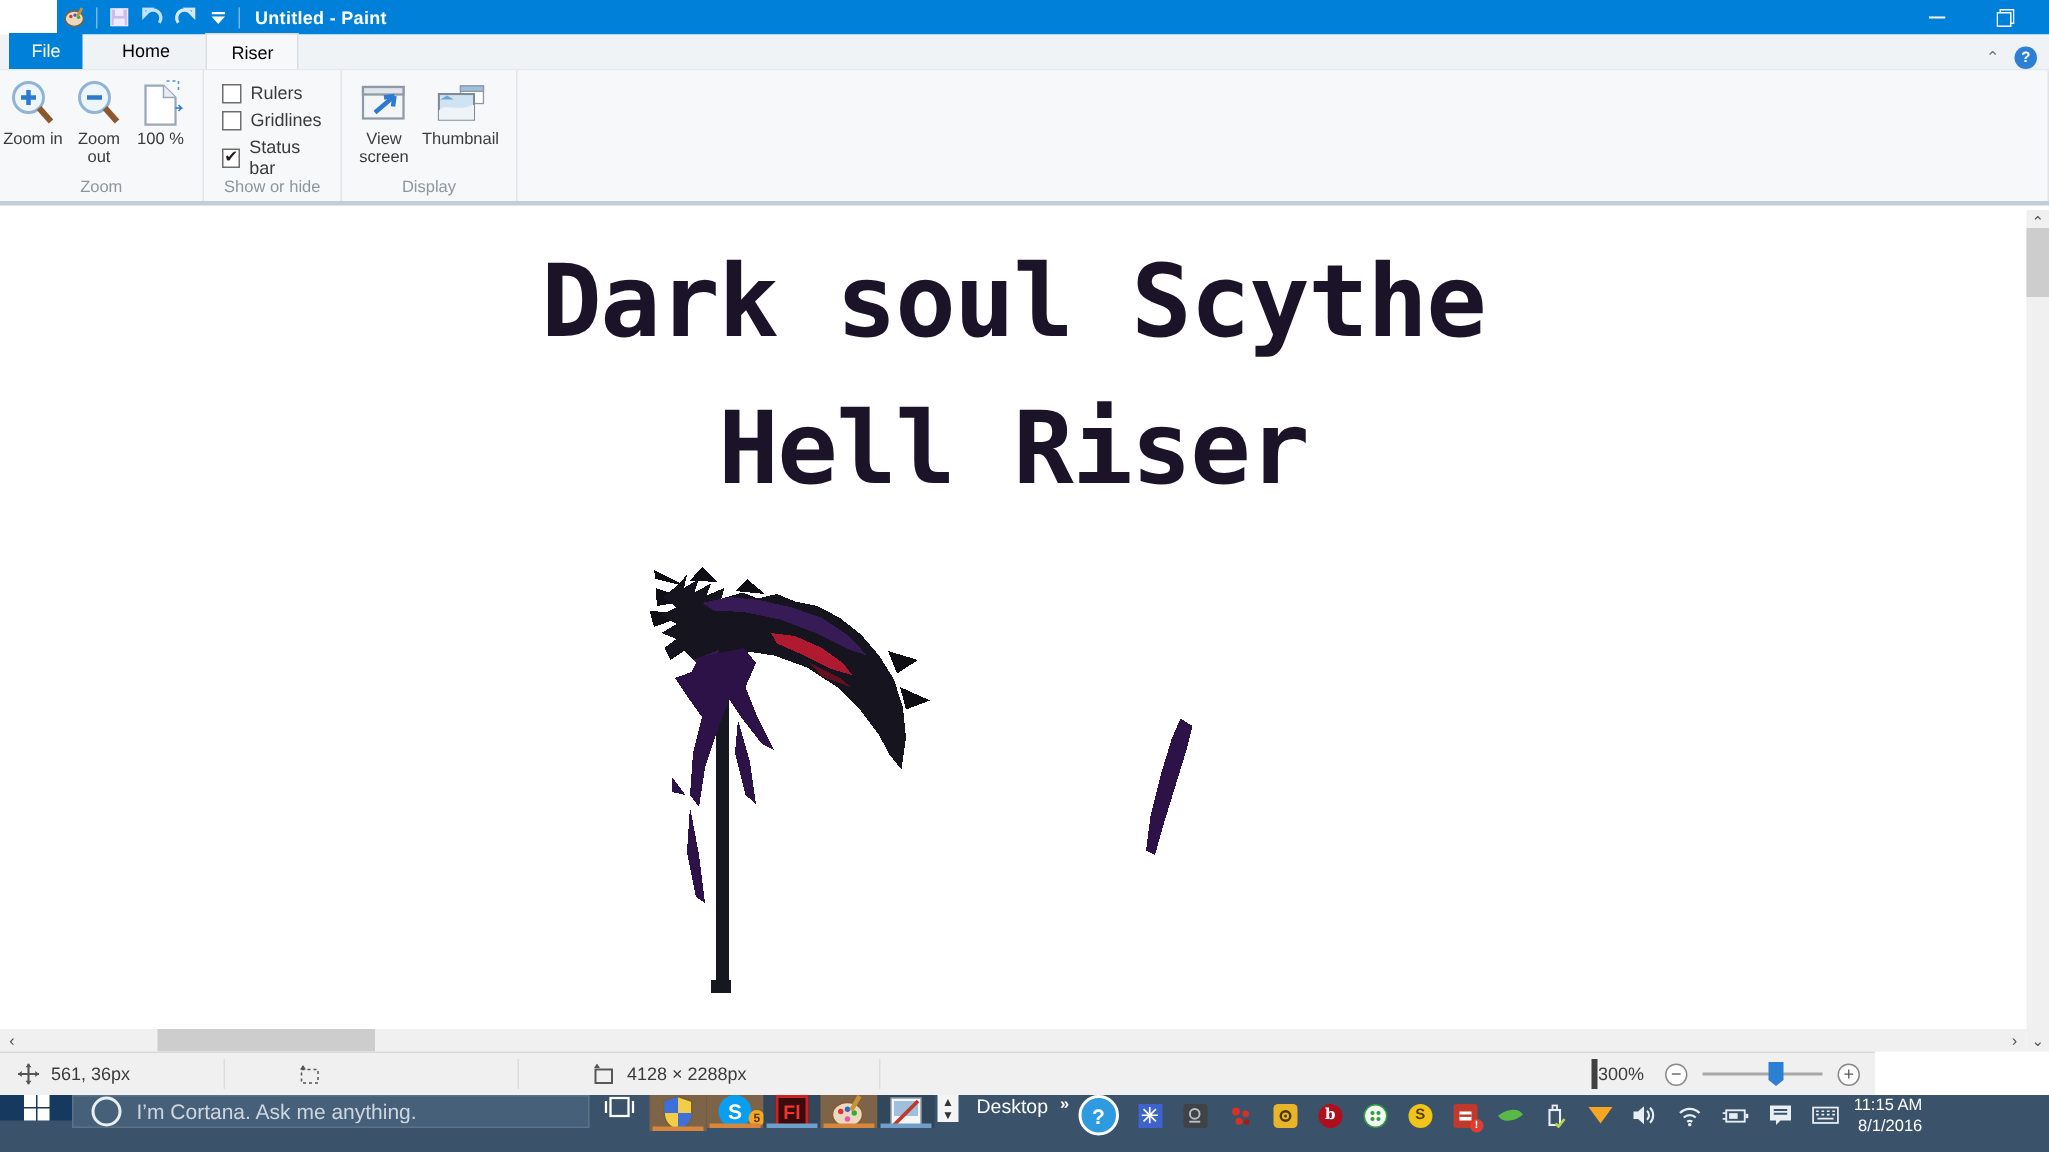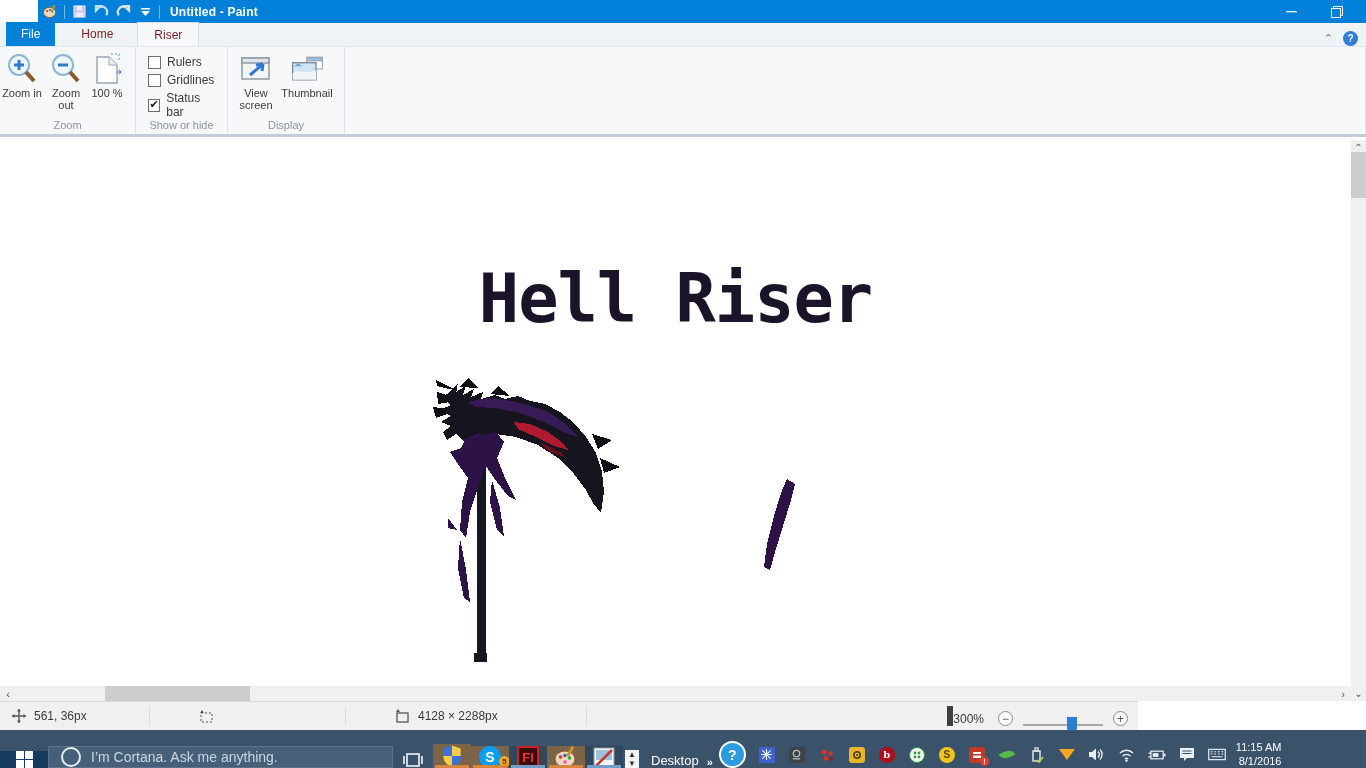--- a/index.html
+++ b/index.html
@@ -11,21 +11,21 @@
   .titlebar { position:absolute; top:0; left:0; width:1366px; height:23px; background:#0080d8; display:flex; align-items:center; color:#fff;margin-left:38px; }
   .qat { display:flex; align-items:center; gap:6px; padding-left:4px; }
   .qat-sep { width:1px; height:14px; background:rgba(255,255,255,.45); }
   .qat-btn { width:16px; height:16px; display:flex; align-items:center; justify-content:center; }
   .win-title { margin-left:10px; font-size:12px; font-weight:bold; color:#fff; letter-spacing:.2px; }
   .win-controls { margin-left:auto; display:flex; height:23px; }
   .win-btn { width:45px; height:23px; display:flex; align-items:center; justify-content:center; }
 
   
   .tabrow { position:absolute; top:23px; left:0; width:1366px; height:24px; background:#f0f3f6; display:flex; align-items:flex-end; border-bottom:1px solid #e4e8ec; }
-  .tab { height:24px; padding:0 16px; display:flex; align-items:center; font-size:12px; color:#7f1d1d; }
+  .tab { height:24px; padding:0 16px; display:flex; align-items:center; font-size:12px; color:#000000; }
   .tab-file { background:#0080d8; color:#fff; margin-left:6px; padding:0 15px; }
   .tab-active { background:#f7f8f9; border:1px solid #d8dde2; border-bottom:none; }
   .tabrow-right { margin-left:auto; display:flex; align-items:center; gap:10px; padding-right:8px; }
   .chev-up { color:#6a7178; font-size:11px; }
   .help-circle { width:15px; height:15px; border-radius:50%; background:#2d7fd4; color:#fff; font-size:10px; font-weight:bold; display:flex; align-items:center; justify-content:center; }
 
   
   .ribbon { position:absolute; top:47px; left:0; width:1366px; height:90px; background:#f7f8f9; display:flex; border-bottom:3px solid #c3cdd9; }
   .rgroup { display:flex; flex-direction:column; border-right:1px solid #e0e4e9; }
   .rgroup-body { flex:1; display:flex; align-items:flex-start; }
@@ -46,33 +46,33 @@
 
   
   .hscroll { position:absolute; top:686px; left:0; width:1351px; height:15px; background:#f0f0f0; }
   .hthumb { position:absolute; left:105px; top:0; width:145px; height:15px; background:#cdcdcd; }
   .harrow { position:absolute; top:0; width:16px; height:15px; color:#505050; font-size:11px; display:flex; align-items:center; justify-content:center; }
   .vscroll { position:absolute; top:140px; left:1351px; width:15px; height:561px; background:#f0f0f0; }
   .vthumb { position:absolute; top:12px; left:0; width:15px; height:46px; background:#cdcdcd; }
   .varrow { position:absolute; left:0; width:15px; height:15px; color:#505050; font-size:10px; display:flex; align-items:center; justify-content:center; }
 
   
-  .statusbar { position:absolute; top:701px; left:0; width:1138px; height:29px; background:#f0f0f0; border-top:1px solid #d9d9d9; display:flex; align-items:center; color:#3b3b3b; font-size:12px;gap:36px; }
+  .statusbar { position:absolute; top:701px; left:0; width:1250px; height:29px; background:#f0f0f0; border-top:1px solid #d9d9d9; display:flex; align-items:center; color:#3b3b3b; font-size:12px;gap:36px; }
   .sb-cell { display:flex; align-items:center; gap:8px; height:20px; padding:0 12px; border-right:1px solid #dcdcdc; }
   .sb-pos { width:150px; }
   .sb-sel { width:160px; }
   .sb-size { width:205px; }
-  .sb-zoomwrap { margin-left:auto; display:flex; align-items:flex-end; gap:10px; padding-right:10px; border-left:6px solid #404040; height:20px; }
+  .sb-zoomwrap { margin-left:auto; display:flex; align-items:center; gap:10px; padding-right:10px; border-left:4px solid #404040; height:20px; }
   .zoom-circle { width:15px; height:15px; border-radius:50%; border:1px solid #8a8a8a; color:#5a5a5a; display:flex; align-items:center; justify-content:center; font-size:12px; line-height:10px; background:#fdfdfd; }
   .zoom-track { position:relative; width:80px; height:2px; background:#a8a8a8; }
   .zoom-thumb { position:absolute; top:-7px; left:44px; width:10px; height:12px; background:#2d7fd4; }
   .zoom-thumb:after { content:""; position:absolute; top:12px; left:0; border-left:5px solid transparent; border-right:5px solid transparent; border-top:4px solid #2d7fd4; }
 
   
-  .taskbar { position:absolute; top:730px; left:0; width:1366px; height:38px; background:#3a536b; display:flex; align-items:flex-end; color:#fff; }
+  .taskbar { position:absolute; top:730px; left:0; width:1366px; height:38px; background:#3a536b; display:flex; align-items:flex-start; color:#fff; }
   .start-btn { width:48px; background:#16395f; display:flex; align-items:center; justify-content:center; }
   .win-logo { display:grid; grid-template-columns:8px 8px; grid-template-rows:8px 8px; gap:1px; }
   .win-logo i { background:#fff; }
   .search-box { width:345px; background:#466079; border:1px solid #5b7289; display:flex; align-items:center; gap:10px; padding-left:12px; }
   .cortana-ring { width:20px; height:20px; border:2px solid #e9eef3; border-radius:50%; flex:none; }
   .search-input { background:transparent; border:none; outline:none; color:#cdd6df; font-size:14px; width:280px; font-family:"Liberation Sans",sans-serif; }
   .search-input::placeholder { color:#cdd6df; opacity:1; }
   .tb-btn { width:40px; display:flex; align-items:center; justify-content:center; position:relative; }
   .tb-app { width:38px; }
   .tb-underline-orange:after { content:""; position:absolute; bottom:0; left:2px; right:2px; height:3px; background:#d8863c; }
@@ -252,20 +252,21 @@
           </span>
           <span>Thumbnail</span>
         </div>
       </div>
       <div class="rgroup-label">Display</div>
     </div>
     <div class="rgroup" style="flex:1;"></div>
   </div>
 
   <div class="canvas">
+    <div class="px-line px-line1">Dark soul Scythe</div>
     <div class="px-line px-line2">Hell Riser</div>
     <svg width="1351" height="546" viewBox="0 0 1351 546" shape-rendering="crispEdges" style="position:absolute;top:0;left:0;">
 
       <path d="M437,252 L462,260 L438,264 Z" fill="#0e0e14"></path>
       <path d="M433,267 L458,270 L436,278 Z" fill="#0e0e14"></path>
       <path d="M436,240 L458,251 L437,246 Z" fill="#0e0e14"></path>
       <path d="M468,238 L478,248 L460,247 Z" fill="#0e0e14"></path>
       <path d="M498,246 L510,256 L490,254 Z" fill="#0e0e14"></path>
       <path d="M592,294 L612,300 L598,309 Z" fill="#0e0e14"></path>
       <path d="M600,318 L620,327 L604,333 Z" fill="#0e0e14"></path>

